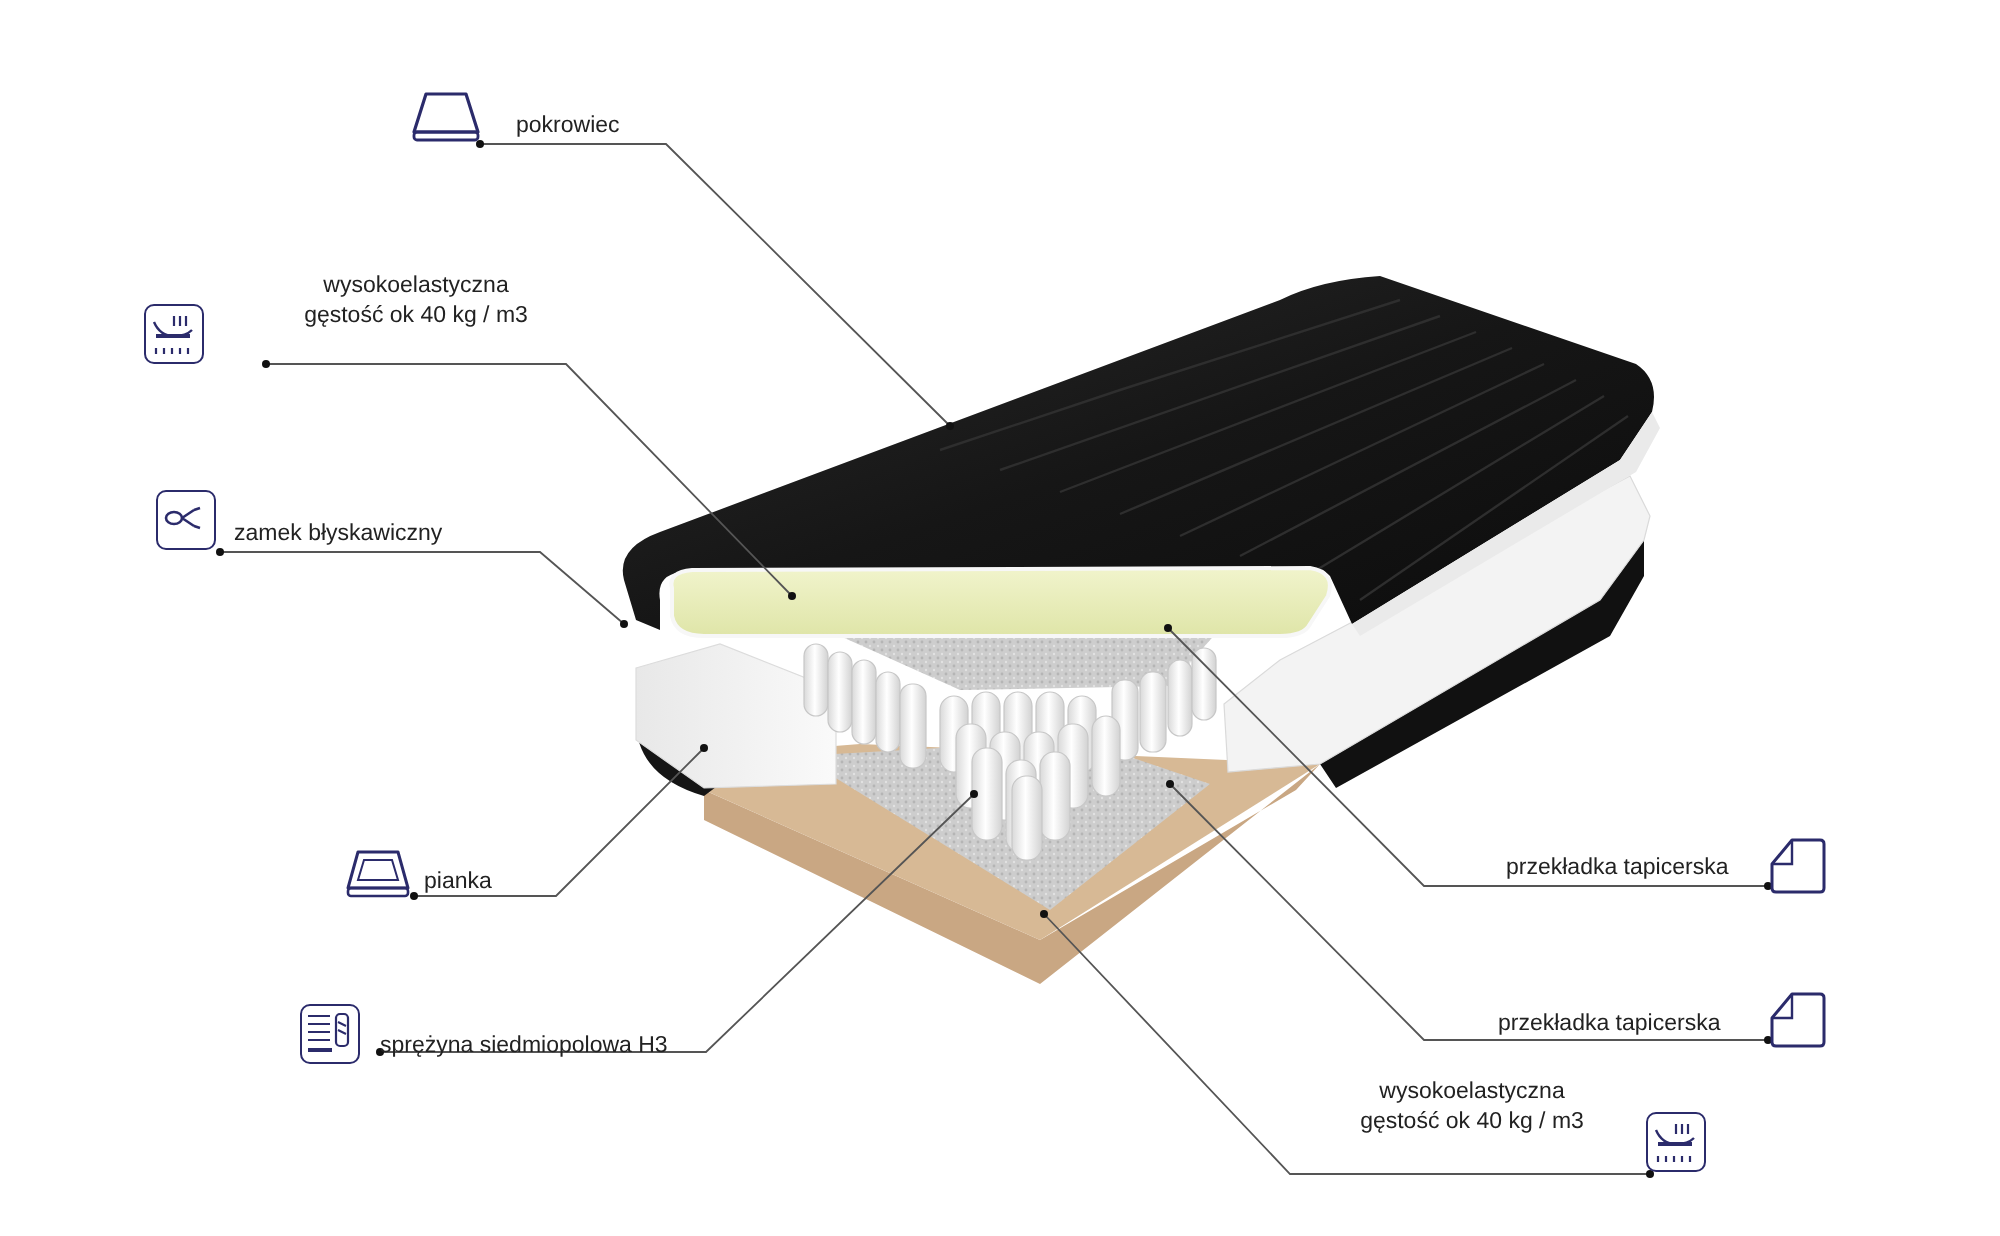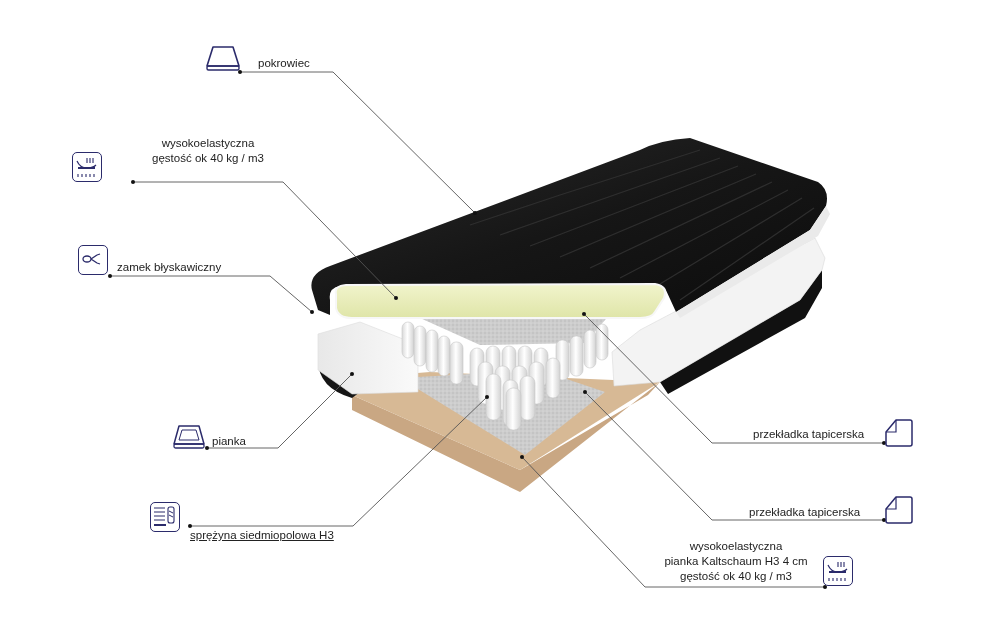--- a/index.html
+++ b/index.html
@@ -172,41 +172,40 @@
   <div class="lbl" style="left:212px;top:434px;">pianka</div>
 
   <div class="icon" style="left:150px;top:502px;">
     <svg width="27" height="27">
         <path d="M3,5 L14,5 M3,9 L14,9 M3,13 L14,13 M3,17 L14,17" stroke="#2b2b6b" stroke-width="1.1"></path>
         <rect x="17" y="4" width="6" height="16" rx="2" fill="none" stroke="#2b2b6b" stroke-width="1.1"></rect>
         <path d="M18,8 L22,10 M18,12 L22,14" stroke="#2b2b6b" stroke-width="1"></path>
         <rect x="3" y="21" width="12" height="2" fill="#2b2b6b"></rect>
       </svg>
   </div>
-  <div class="lbl" style="left:190px;top:528px;text-decoration:underline;">sprężyna siedmiopolowa H3</div>
+  <div class="lbl" style="left:190px;top:516px;">sprężyna siedmiopolowa H3</div>
 
   <div class="lbl" style="left:753px;top:427px;">przekładka tapicerska</div>
   <div class="icon plain" style="left:884px;top:418px;">
     <svg width="30" height="30">
         <path d="M12,2 L26,2 Q28,2 28,4 L28,26 Q28,28 26,28 L4,28 Q2,28 2,26 L2,14 Z" fill="none" stroke="#2b2b6b" stroke-width="1.5" stroke-linejoin="round"></path>
         <path d="M2,14 L12,14 L12,2" fill="none" stroke="#2b2b6b" stroke-width="1.2"></path>
       </svg>
   </div>
 
   <div class="lbl" style="left:749px;top:505px;">przekładka tapicerska</div>
   <div class="icon plain" style="left:884px;top:495px;">
     <svg width="30" height="30">
         <path d="M12,2 L26,2 Q28,2 28,4 L28,26 Q28,28 26,28 L4,28 Q2,28 2,26 L2,14 Z" fill="none" stroke="#2b2b6b" stroke-width="1.5" stroke-linejoin="round"></path>
         <path d="M2,14 L12,14 L12,2" fill="none" stroke="#2b2b6b" stroke-width="1.2"></path>
       </svg>
   </div>
 
   <div class="lbl ctr" style="left:646px;top:539px;width:180px;">
     <div>wysokoelastyczna</div>
-    <div>pianka Kaltschaum H3 4 cm</div>
     <div>gęstość ok 40 kg / m3</div>
   </div>
   <div class="icon" style="left:823px;top:556px;">
     <svg width="27" height="27">
         <path d="M4,8 Q7,15 14,15 Q20,15 23,12" fill="none" stroke="#2b2b6b" stroke-width="1.2"></path>
         <path d="M5,15 L22,15" stroke="#2b2b6b" stroke-width="2"></path>
         <path d="M14,5 l0,5 M17,5 l0,5 M20,5 l0,5" stroke="#2b2b6b" stroke-width="1.1"></path>
         <path d="M5,21 l0,3 M9,21 l0,3 M13,21 l0,3 M17,21 l0,3 M21,21 l0,3" stroke="#2b2b6b" stroke-width="1.1"></path>
       </svg>
   </div>

